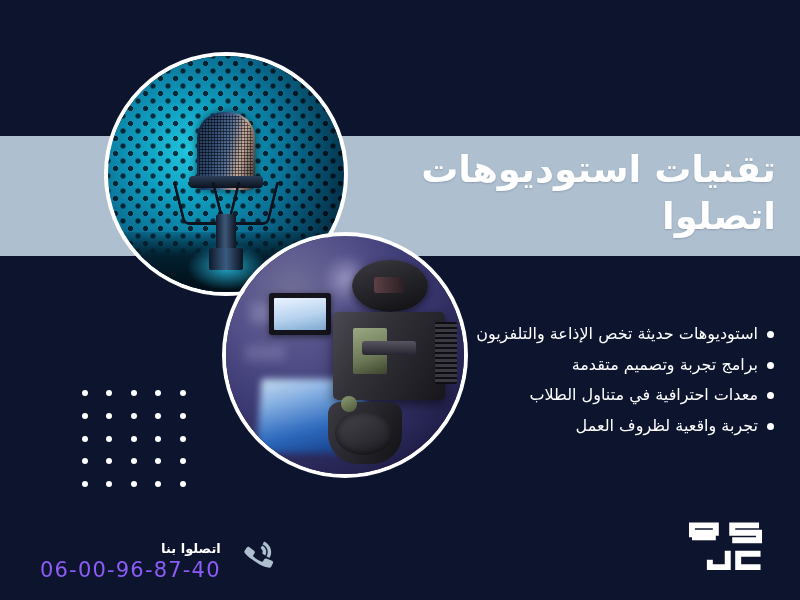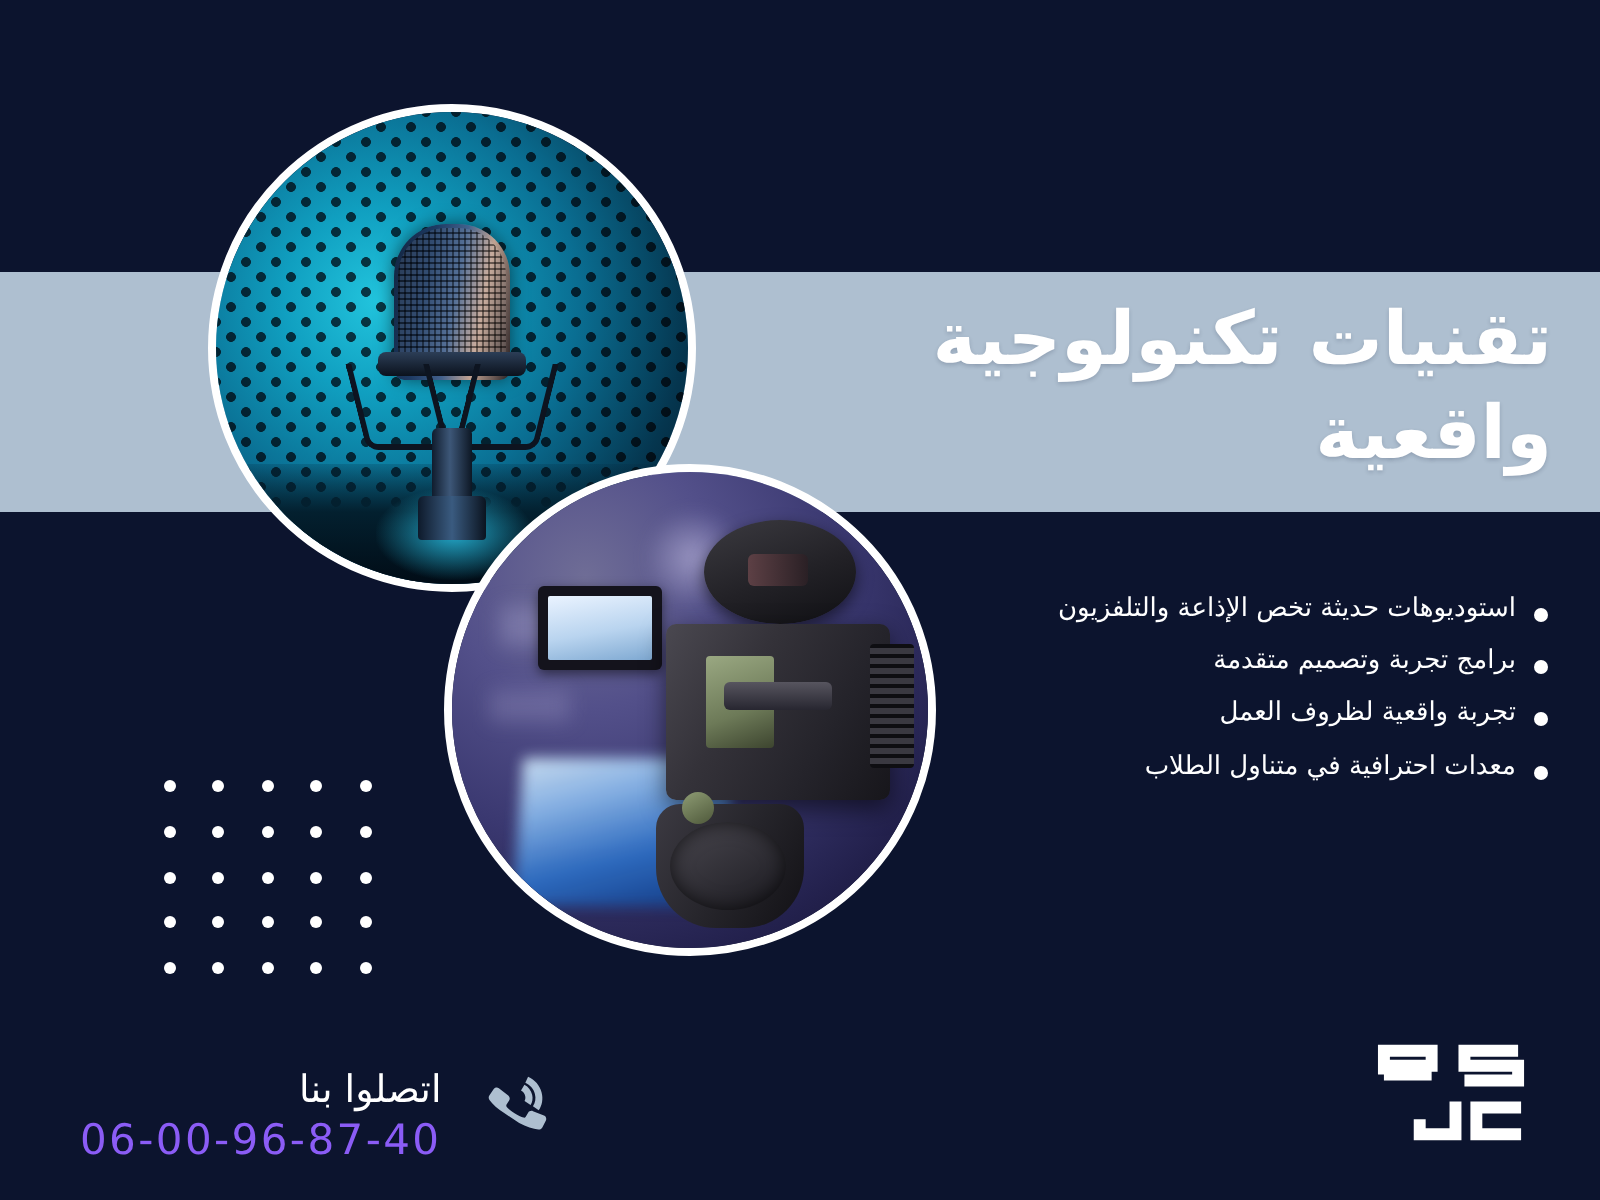--- a/index.html
+++ b/index.html
@@ -244,27 +244,27 @@
     line-height:1.28;
     letter-spacing:.5px;
     z-index:8;
     text-shadow:0 1px 2px rgba(10,20,50,.18);
   }
   .headline .l2 { display:block; }
 
   
   .bullets {
     position:absolute;
-    right:24px; top:295px;
+    right:24px; top:322px;
     width:330px;
     direction:rtl;
     text-align:right;
     list-style:none;
     color:#ffffff;
-    font-size:13px;
+    font-size:16px;
     line-height:1.48;
     z-index:8;
   }
   .bullets li {
     position:relative;
     padding-right:18px;
     margin-bottom:7px;
   }
   .bullets li:before {
     content:"";
@@ -284,22 +284,22 @@
     gap:12px;
     z-index:8;
   }
   .phone-icon { width:42px; height:42px; flex:0 0 42px; }
   .contact-text {
     direction:rtl;
     text-align:right;
     color:#ffffff;
   }
   .contact-label {
-    font-size:19px;
-    font-weight:normal;
+    font-size:13px;
+    font-weight:bold;
     letter-spacing:.3px;
     margin-bottom:2px;
   }
   .contact-number {
     font-size:21px;
     letter-spacing:1.2px;
     direction:ltr;
     color:#8b5cf6;
   }
 
@@ -374,29 +374,29 @@
       <div class="cam-body"></div>
       <div class="cam-vents"></div>
       <div class="cam-handle"></div>
       <div class="cam-lens"></div>
       <div class="cam-lensring"></div>
       <div class="cam-knob"></div>
     </div>
   </div>
 
   <div class="headline">
-    <span>تقنيات تكنولوجية</span>
-    <span class="l2">واقعية</span>
+    <span>تقنيات استوديوهات</span>
+    <span class="l2">اتصلوا</span>
   </div>
 
   <ul class="bullets">
     <li><span>استوديوهات حديثة تخص الإذاعة والتلفزيون</span></li>
     <li><span>برامج تجربة وتصميم متقدمة</span></li>
+    <li><span>معدات احترافية في متناول الطلاب</span></li>
     <li><span>تجربة واقعية لظروف العمل</span></li>
-    <li><span>معدات احترافية في متناول الطلاب</span></li>
   </ul>
 
   <div class="contact">
     <div class="contact-text">
       <div class="contact-label">اتصلوا بنا</div>
       <div class="contact-number">06-00-96-87-40</div>
     </div>
     <svg class="phone-icon" viewBox="0 0 64 64">
       <g fill="#aebfd0">
         <path d="M44.5 8.2c3.1 1.6 5.1 4.4 5.9 7.6.7 2.9.2 5.6-1.2 7.8l-4.6-3.1c.6-1.1.8-2.4.5-3.8-.4-1.8-1.5-3.3-3.2-4.2z"></path>

